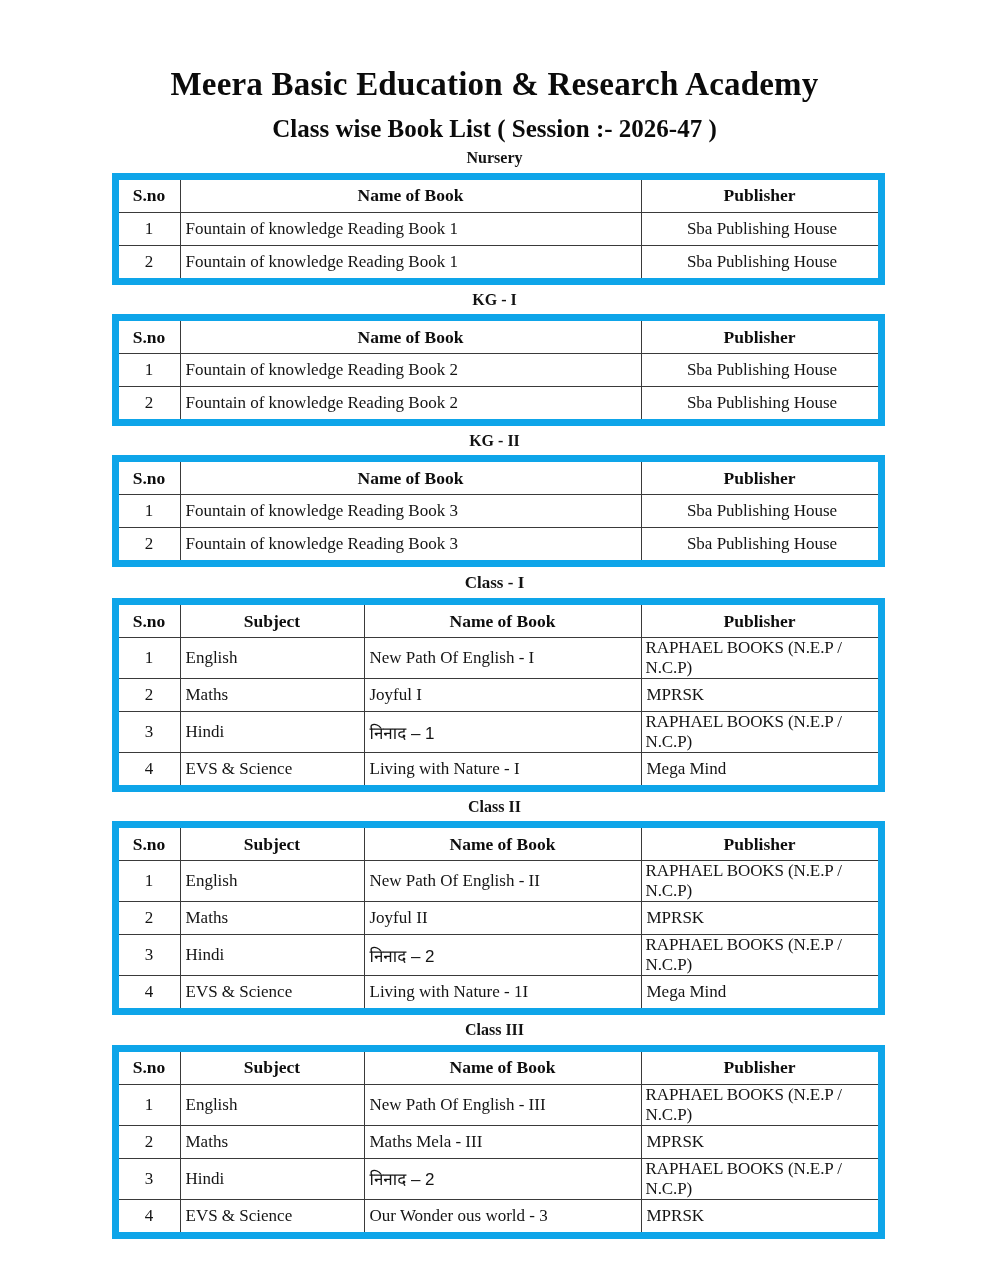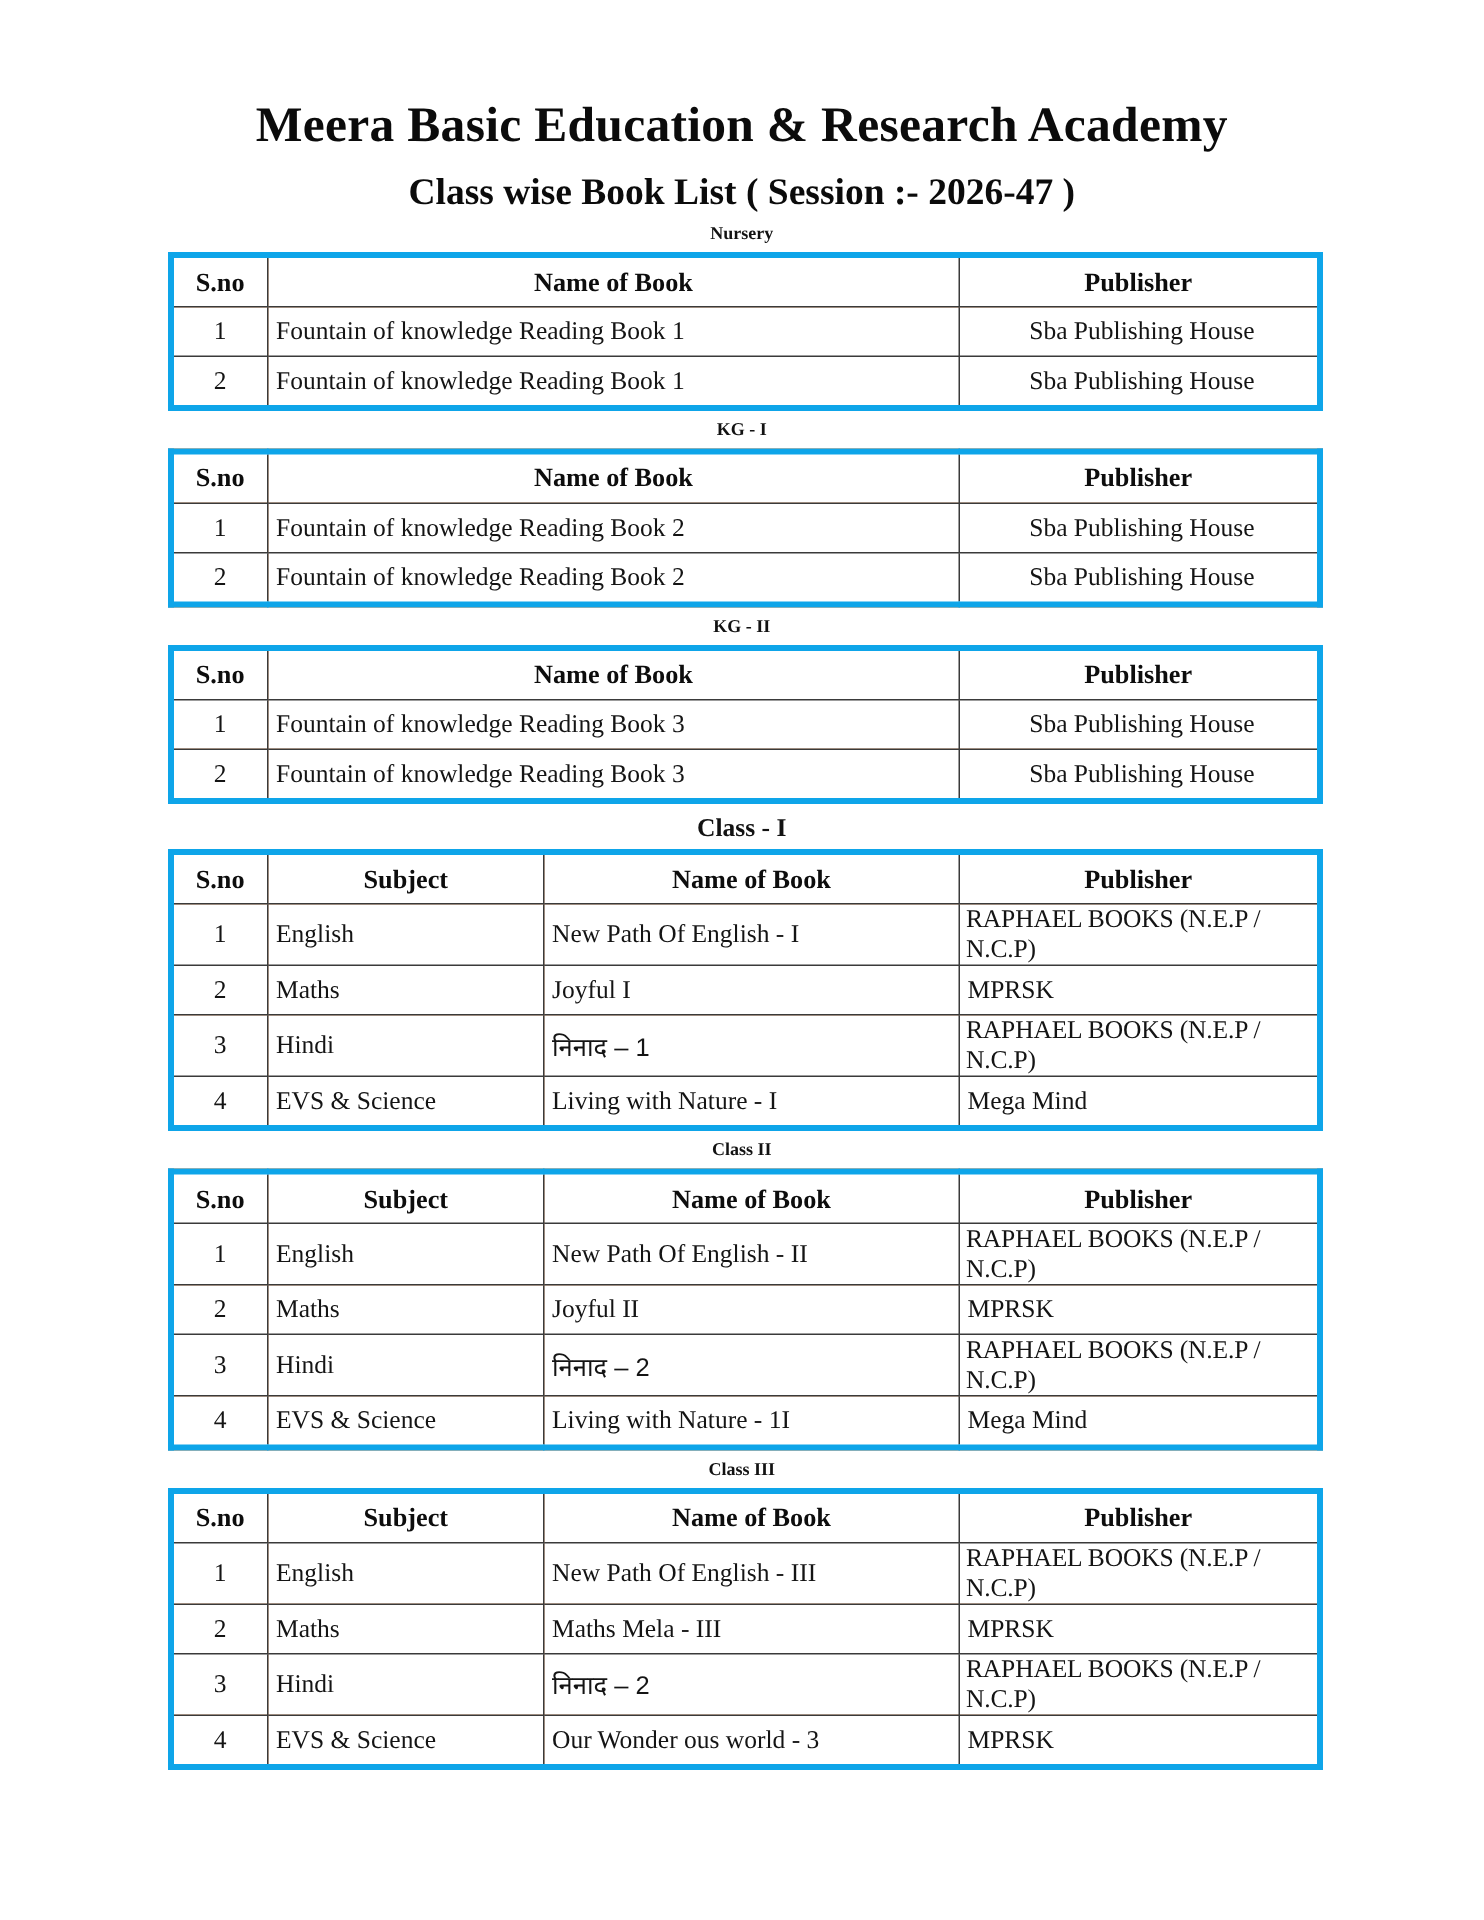--- a/index.html
+++ b/index.html
@@ -44,37 +44,37 @@
     margin: 0 auto;
     width: 766px;
     padding-left: 0px;
   }
 
   .section {
     margin: 0;
   }
   .section-title {
     text-align: center;
-    font-size: 12px;
+    font-size: 16px;
     font-weight: bold;
     color: #121212;
     padding: 6px 0 5px 0;
     line-height: 1.15;
   }
   .section-title.light {
     font-weight: bold;
     font-size: 17px;
   }
 
   table.booklist {
     border-collapse: collapse;
     width: 766px;
     table-layout: fixed;
-    background: #f97316;
-    border: 4px solid #0ea5e9;
+    background: #a16207;
+    border: 7px solid #0ea5e9;
   }
   table.booklist td,
   table.booklist th {
     border: 1px solid #3a3a3a;
     padding: 0;
     vertical-align: middle;
     background: #ffffff;
   }
   table.booklist thead th {
     text-align: center;

